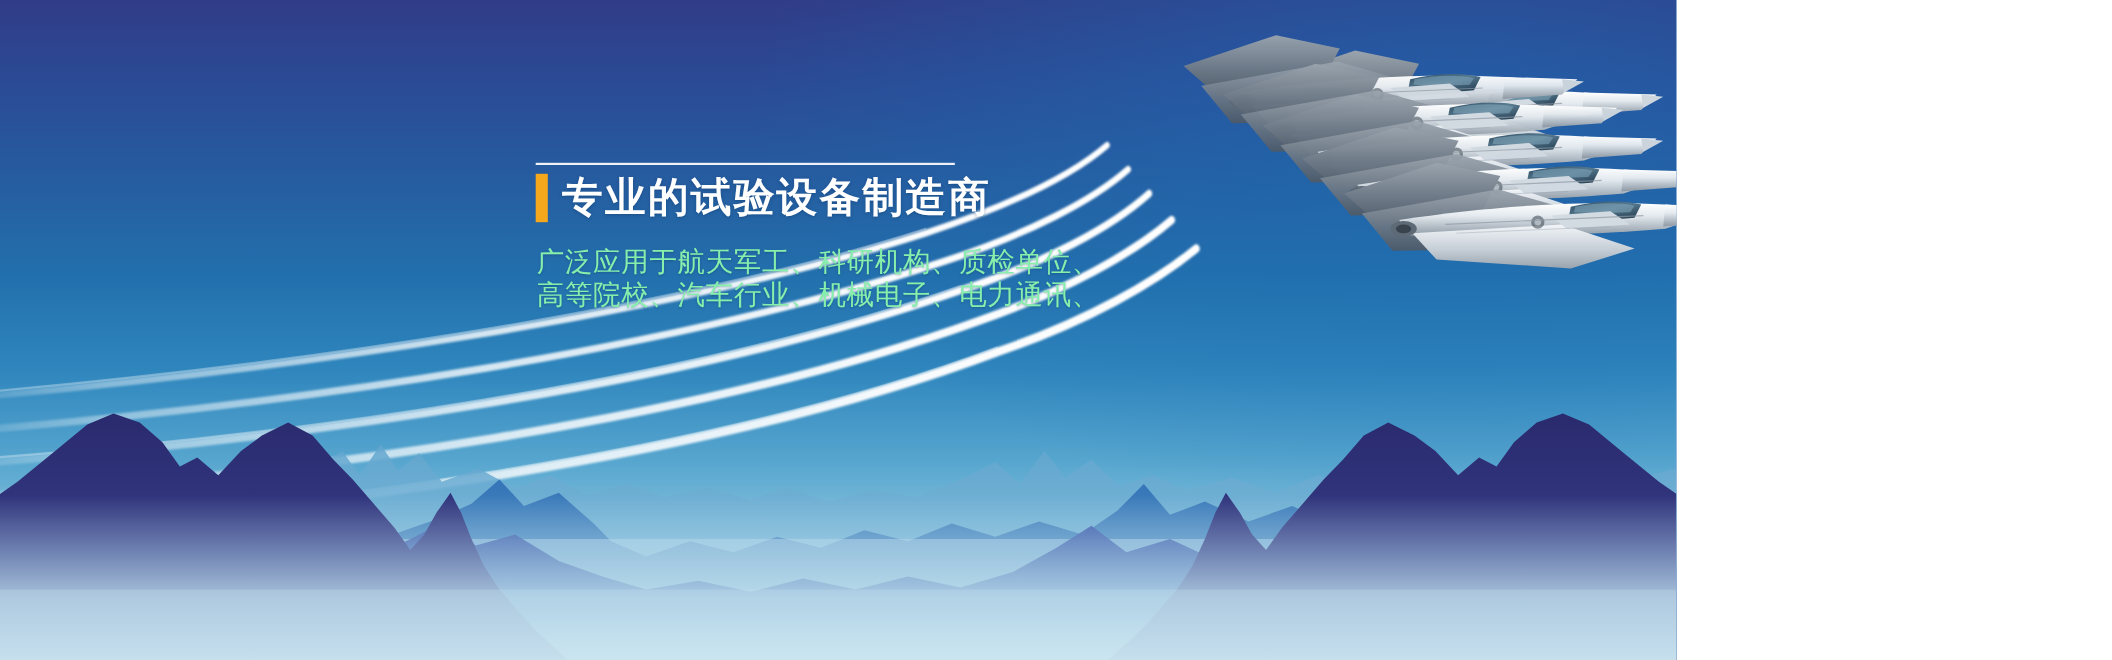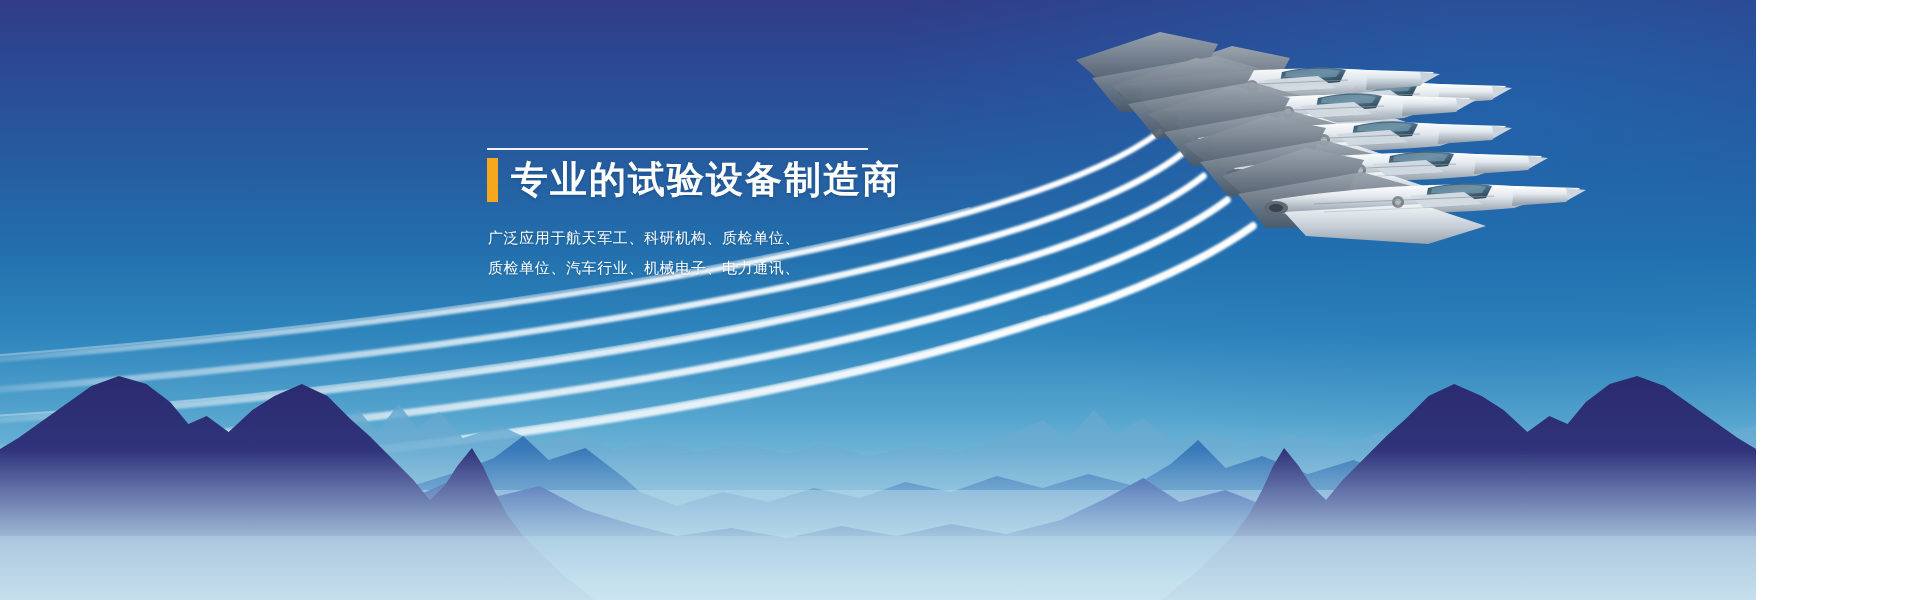--- a/index.html
+++ b/index.html
@@ -4,21 +4,21 @@
 <style>
   * { margin:0; padding:0; box-sizing:border-box; }
   html, body {
     width:1920px; height:600px;
     overflow:hidden;
     font-family:"DejaVu Sans","Liberation Sans",sans-serif;
   }
 
   #banner {
     position:relative;
-    width:1756px; height:600px;
+    width:1524px; height:600px;
     overflow:hidden;
     background:#1c5fa8;
   }
 
   
   .sky {
     position:absolute; inset:0;
     background:linear-gradient(to bottom,
       #313c87 0%,
       #2b4a95 12%,
@@ -89,22 +89,22 @@
     font-size:37px;
     font-weight:700;
     letter-spacing:2px;
     line-height:44px;
     white-space:nowrap;
     text-shadow:0 1px 3px rgba(10,40,80,.35);
   }
   .subcopy {
     margin-top:20px;
     margin-left:1px;
-    color:#ffffff;
-    font-size:15px;
+    color:#86efac;
+    font-size:25px;
     line-height:30px;
     letter-spacing:.6px;
     text-shadow:0 1px 2px rgba(10,40,80,.3);
   }
   .subcopy div { white-space:nowrap; }
 </style>
 </head>
 <body>
 
 <div id="banner">
@@ -284,17 +284,17 @@
   <div class="copy">
     <div class="rule"></div>
 
     <div class="headline-row">
       <div class="accent-bar"></div>
       <div class="headline">专业的试验设备制造商</div>
     </div>
 
     <div class="subcopy">
       <div>广泛应用于航天军工、科研机构、质检单位、</div>
-      <div>质检单位、汽车行业、机械电子、电力通讯、</div>
+      <div>高等院校、汽车行业、机械电子、电力通讯、</div>
     </div>
   </div>
 
 </div>
 
 </body></html>

